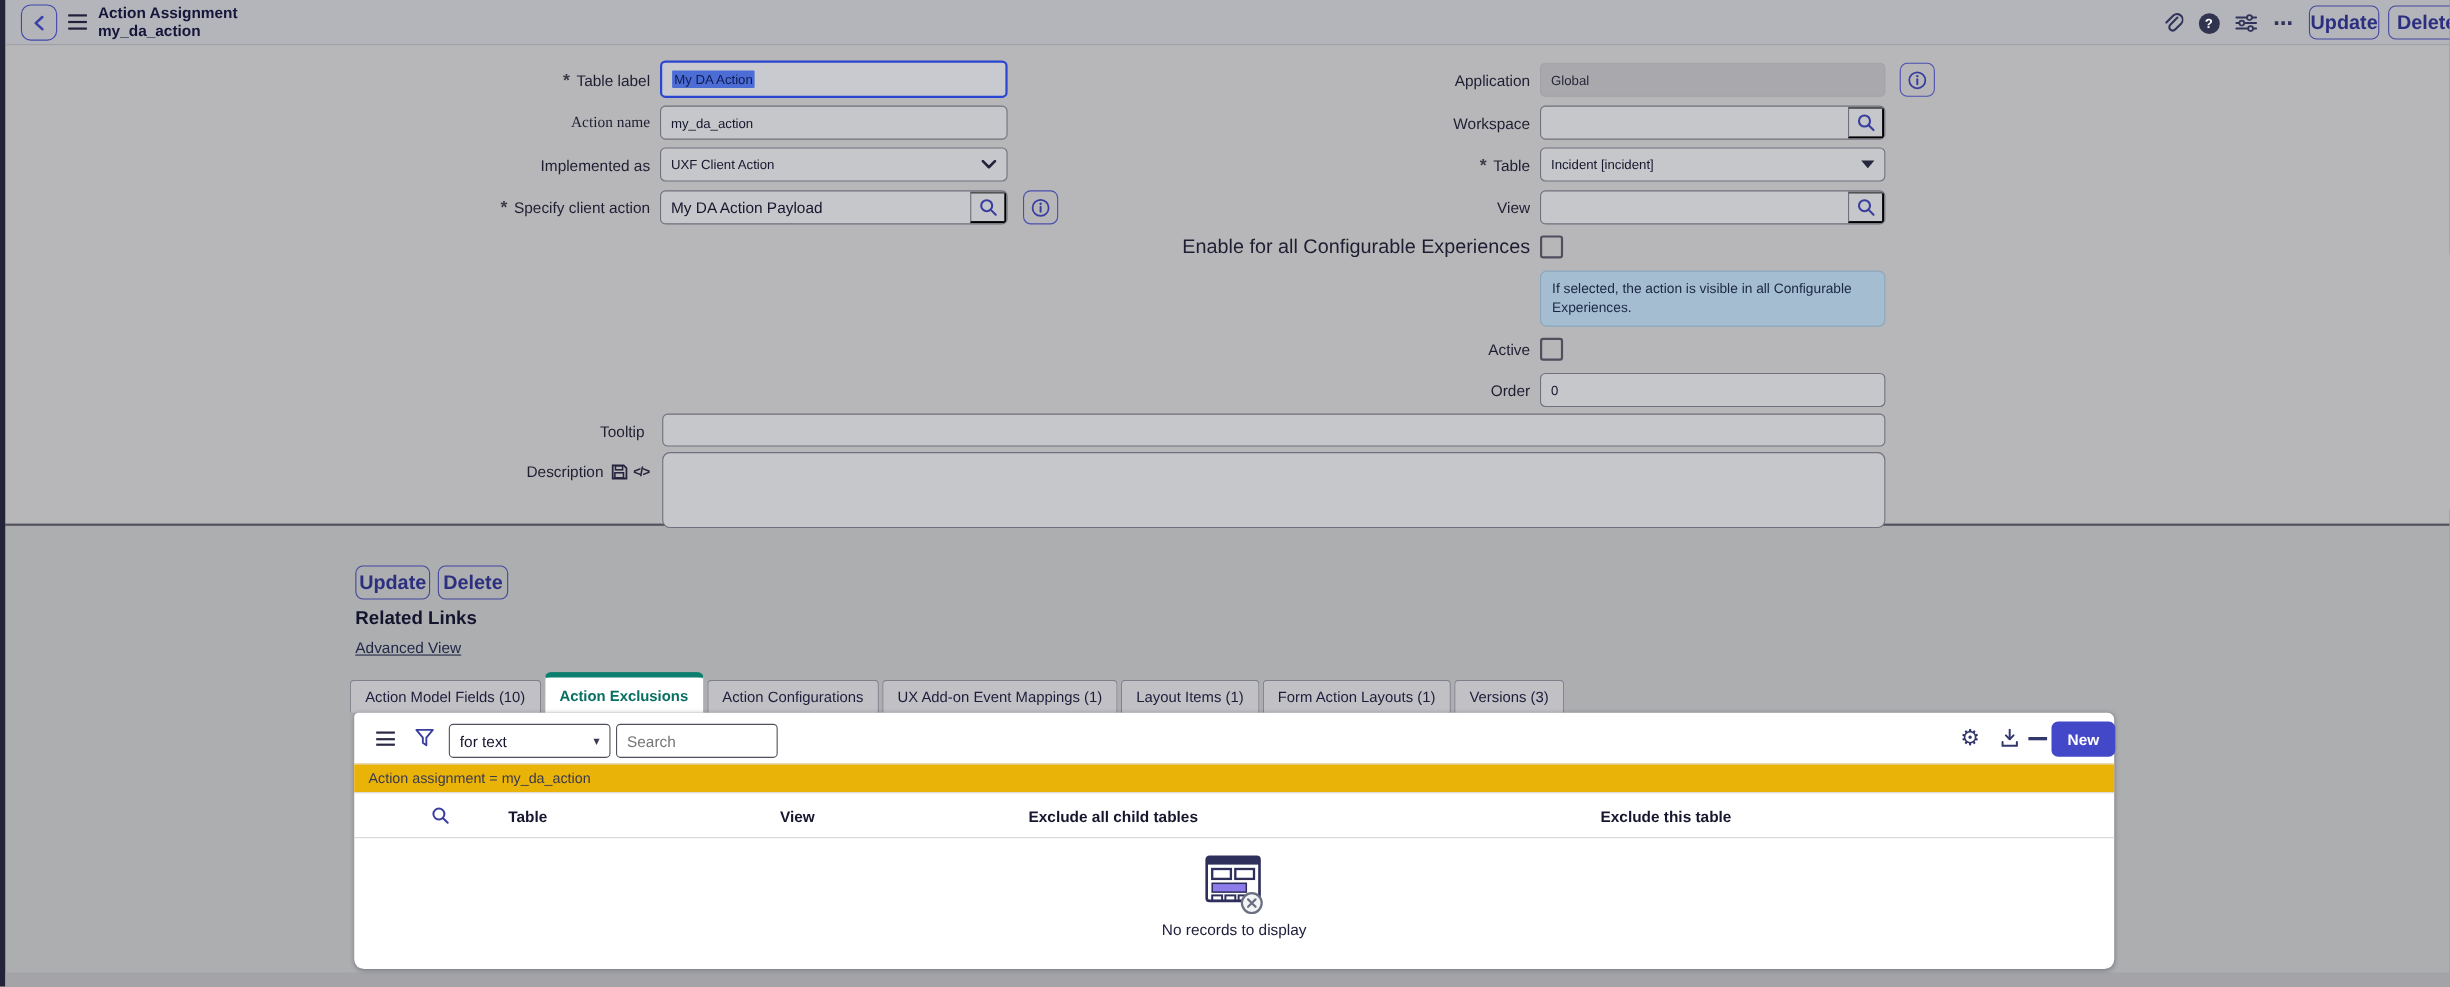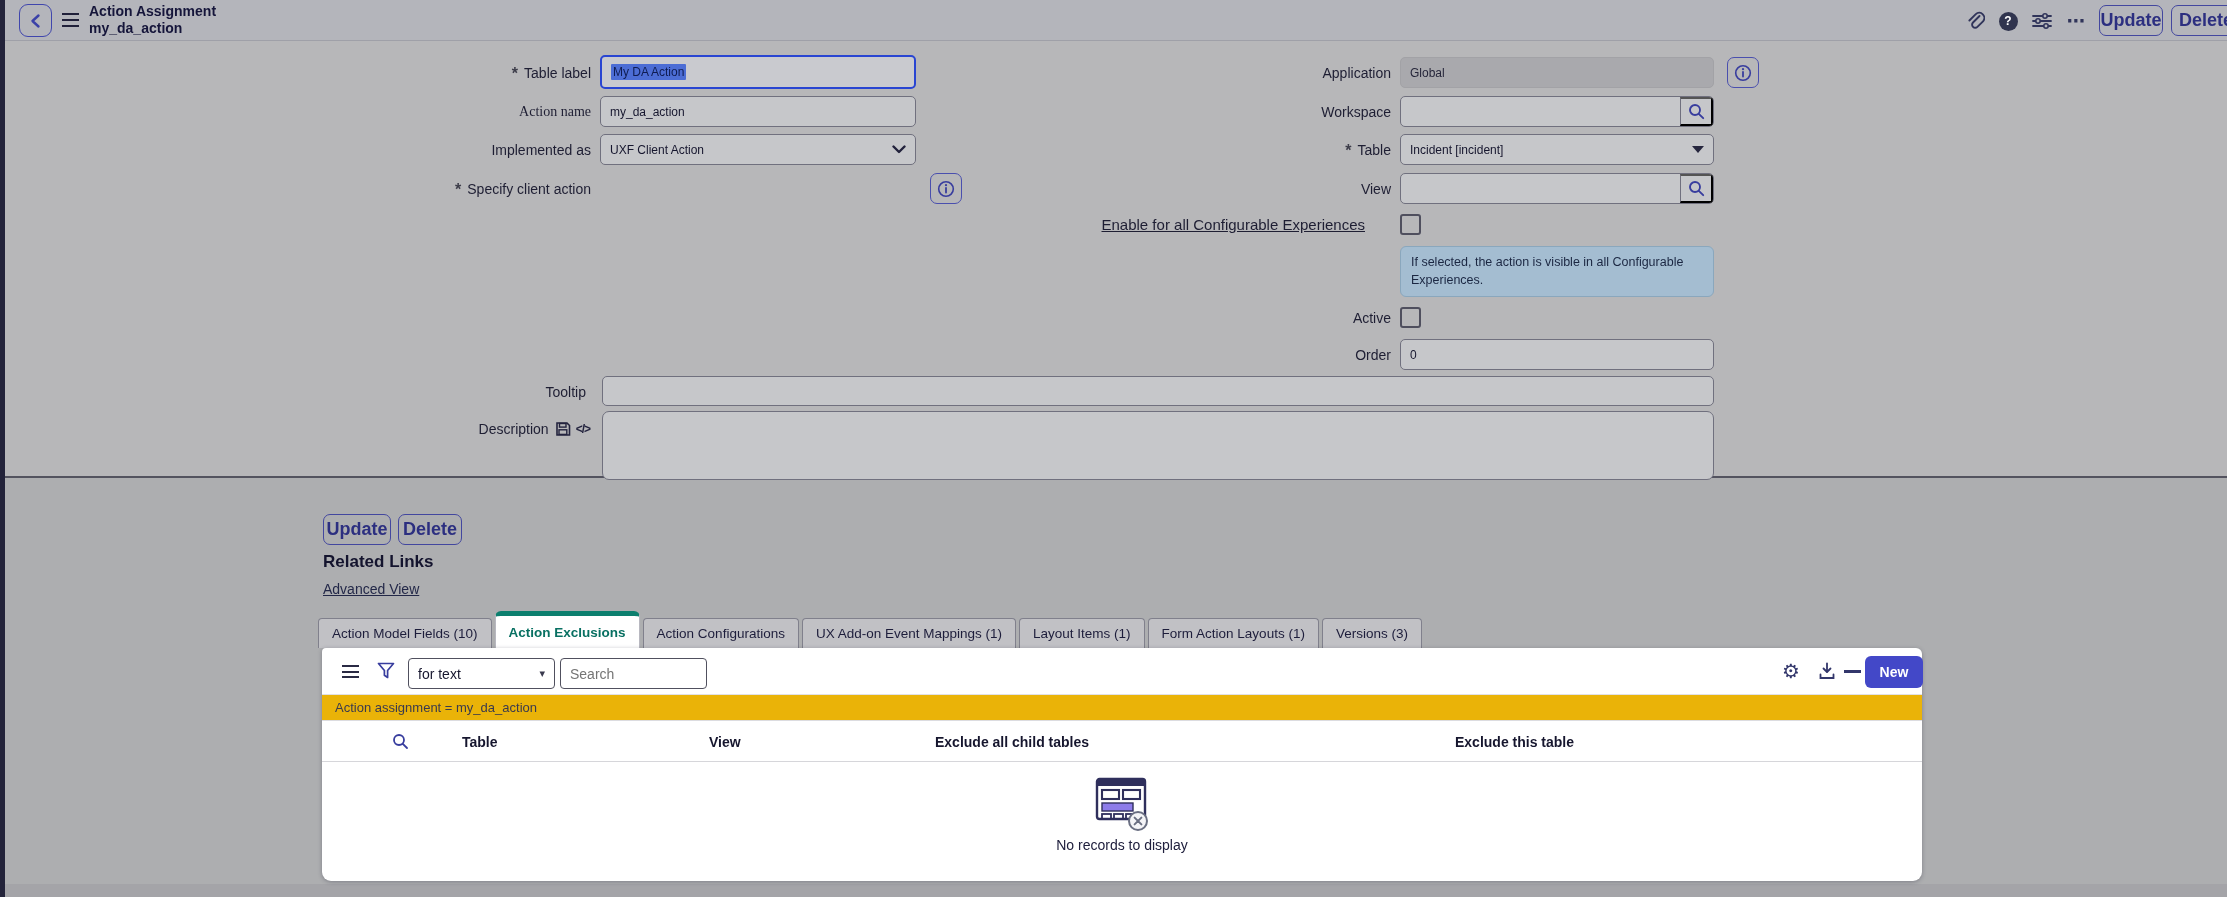--- a/index.html
+++ b/index.html
@@ -167,20 +167,31 @@
       <svg width="14" height="9" viewBox="0 0 14 9">
           <polyline points="1.5,1.5 7,7 12.5,1.5" fill="none" stroke="#22223c" stroke-width="2.4" stroke-linecap="round" stroke-linejoin="round"></polyline>
         </svg>
     </span>
   </div>
 
   <div class="lbl" style="left:160px; top:173px; width:431px;">
     <span class="req">*</span>
     <span>Specify client action</span>
   </div>
+  <div class="input-group" style="left:600px; top:173px; width:316px;">
+    <input value="My DA Action Payload" style="">
+    <button class="search-btn">
+      <span>
+        <svg width="17" height="17" viewBox="0 0 17 17">
+            <circle cx="7" cy="7" r="5" fill="none" stroke="#383d9e" stroke-width="1.9"></circle>
+            <line x1="10.8" y1="10.8" x2="15.2" y2="15.2" stroke="#383d9e" stroke-width="1.9" stroke-linecap="round"></line>
+          </svg>
+      </span>
+    </button>
+  </div>
   <button class="info-btn" style="left:930px; top:173px;">
     <span>
       <svg width="18" height="18" viewBox="0 0 18 18">
           <circle cx="9" cy="9" r="7.3" fill="none" stroke="#383d9e" stroke-width="1.6"></circle>
           <line x1="9" y1="8" x2="9" y2="12.6" stroke="#383d9e" stroke-width="1.8" stroke-linecap="round"></line>
           <circle cx="9" cy="5.2" r="1.1" fill="#383d9e"></circle>
         </svg>
     </span>
   </button>
 
@@ -224,21 +235,21 @@
     <button class="search-btn">
       <span>
         <svg width="17" height="17" viewBox="0 0 17 17">
             <circle cx="7" cy="7" r="5" fill="none" stroke="#383d9e" stroke-width="1.9"></circle>
             <line x1="10.8" y1="10.8" x2="15.2" y2="15.2" stroke="#383d9e" stroke-width="1.9" stroke-linecap="round"></line>
           </svg>
       </span>
     </button>
   </div>
 
-  <div class="lbl" style="left:965px; top:209px; width:400px; font-size:15px;text-decoration:underline;">Enable for all Configurable Experiences</div>
+  <div class="lbl" style="left:991px; top:209px; width:400px; font-size:18px;">Enable for all Configurable Experiences</div>
   <span class="checkbox" style="left:1400px; top:214px;"></span>
   <div class="hint-box">If selected, the action is visible in all Configurable Experiences.</div>
 
   <div class="lbl" style="left:1080px; top:302px; width:311px;">Active</div>
   <span class="checkbox" style="left:1400px; top:307px;"></span>
 
   <div class="lbl" style="left:1080px; top:339px; width:311px;">Order</div>
   <input class="input" style="left: 1400px; top: 339px; width: 314px;" value="0">
 
   <div class="lbl" style="left:300px; top:376px; width:286px;">Tooltip</div>

